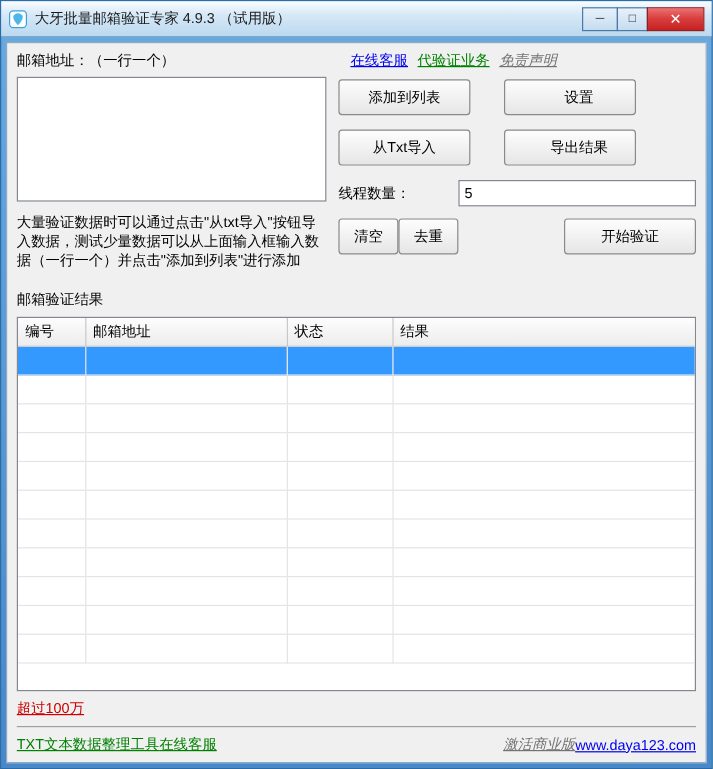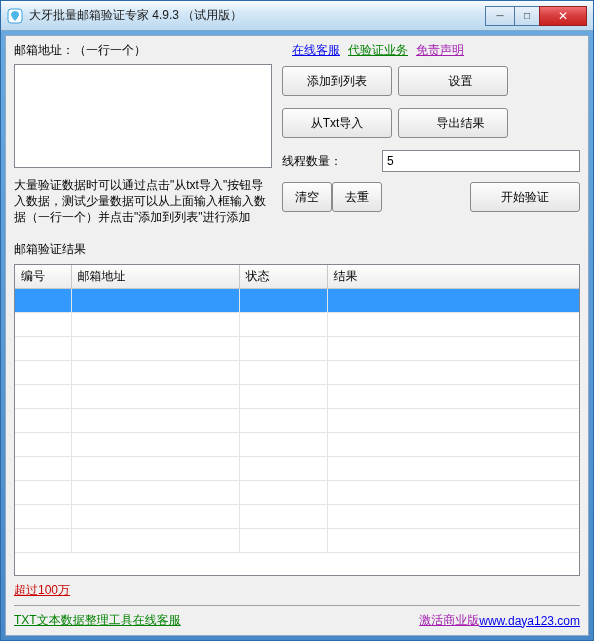--- a/index.html
+++ b/index.html
@@ -86,21 +86,21 @@
 .top-links {
   display: flex;
   gap: 8px;
   justify-content: flex-start;
   padding-left: 10px;
   font-size: 12px;
 }
 .top-links a { text-decoration: underline; cursor: pointer; }
 .link-blue { color: #0000ee; }
 .link-green { color: #008000; }
-.link-red { color: #a21caf; }
+.link-red { color: #737373; font-style: italic; }
 
 .textarea {
   width: 258px;
   height: 104px;
   border: 1px solid #828790;
   background: #fff;
   resize: none;
   font-family: inherit;
   font-size: 12px;
   padding: 2px;
@@ -112,21 +112,21 @@
   line-height: 16px;
   font-size: 12px;
   width: 258px;
 }
 
 .btn-grid {
   margin-top: 4px;
 }
 .btn-row {
   display: flex;
-  gap: 6px;
+  gap: 28px;
   margin-bottom: 12px;
 }
 .btn {
   height: 30px;
   border: 1px solid #8a8a8a;
   background: linear-gradient(#fdfdfd, #e6e6e6);
   border-radius: 3px;
   font-family: inherit;
   font-size: 12px;
   cursor: pointer;

